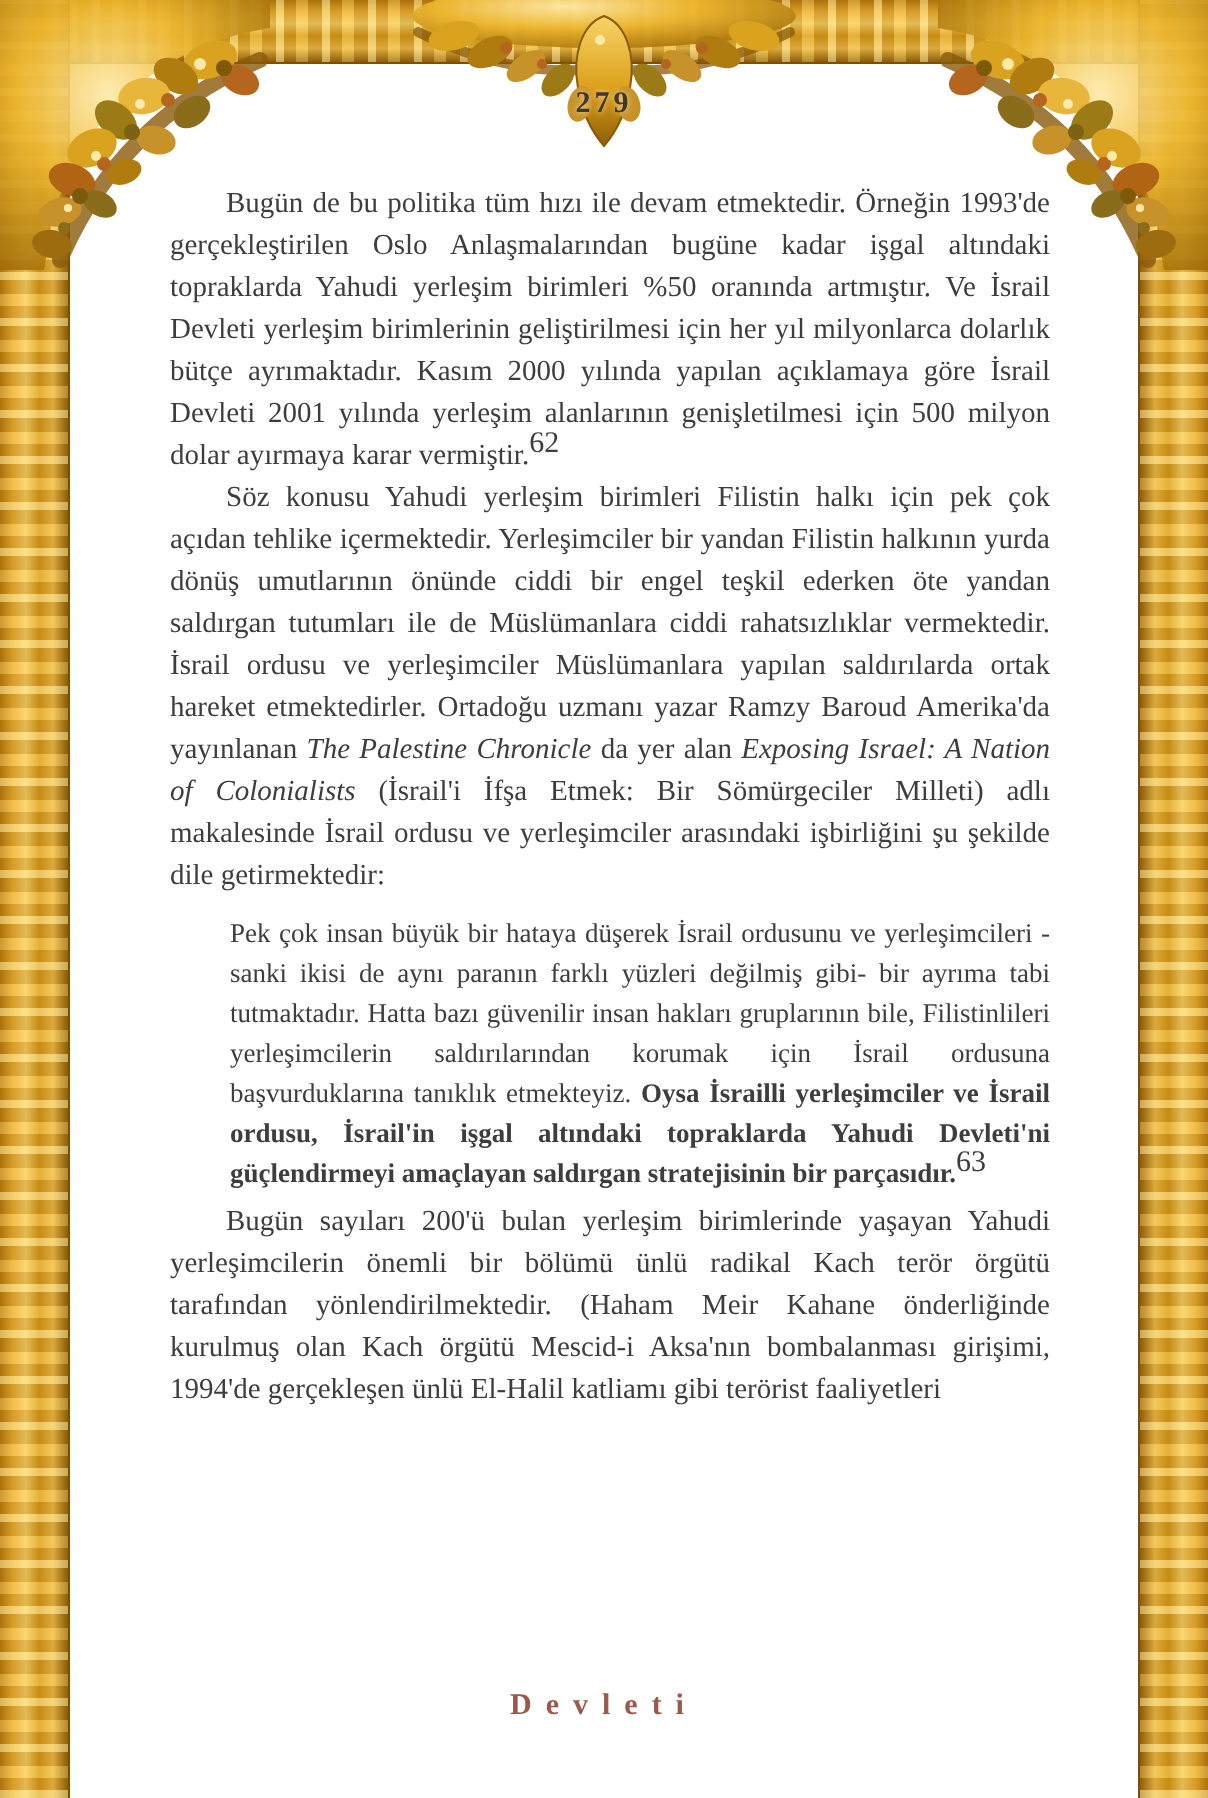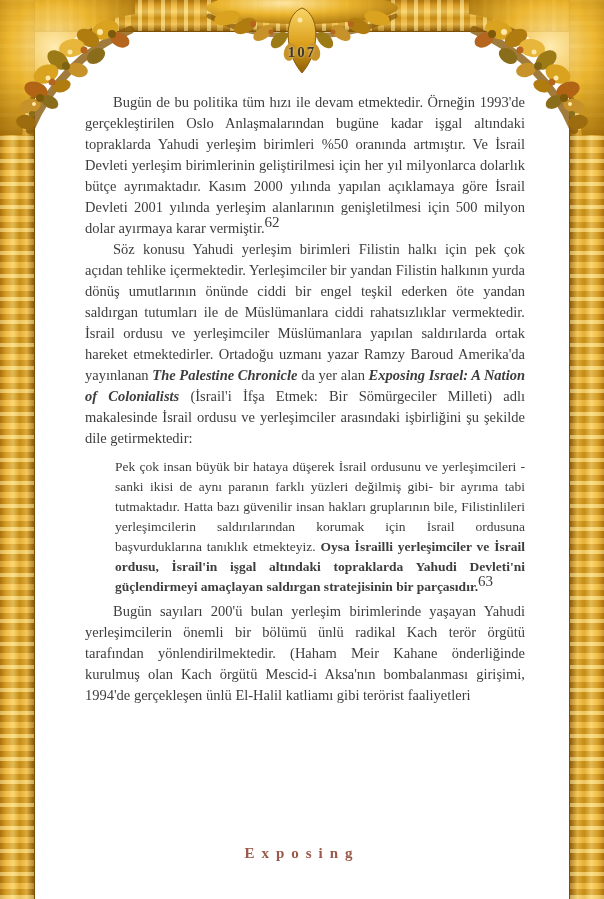--- a/index.html
+++ b/index.html
@@ -52,21 +52,21 @@
     max-height: 742px; overflow: hidden;
     color: #3d3d3d; font-size: 14.5px; line-height: 21px;
     text-align: justify;
   }
   .content p { margin: 0; }
   .content p.indent { text-indent: 28px; }
   .content p.quote {
     margin: 8px 0 4px 30px;
     font-size: 13.5px; line-height: 20px;
   }
-  .content .italic { font-style: italic; font-weight: bold; }
+  .content .italic { font-style: italic; }
   .content .bold { font-weight: bold; }
   .content sup { font-size: 15px; line-height: 0; vertical-align: super; }
   
   .footer {
     position: absolute; top: 845px; left: 0; width: 604px;
     text-align: center;
     font-size: 15px; font-weight: bold; letter-spacing: 7px;
     color: #9b5a49;
   }
 </style>
@@ -164,24 +164,24 @@
     <circle cx="56" cy="24" r="3" fill="#b5651d"></circle>
     <circle cx="154" cy="24" r="3" fill="#b5651d"></circle>
     <circle cx="74" cy="32" r="2.5" fill="#b5651d"></circle>
     <circle cx="136" cy="32" r="2.5" fill="#b5651d"></circle>
     <path d="M105,8 C116,12 121,27 118,44 C116,57 111,66 105,73 C99,66 94,57 92,44 C89,27 94,12 105,8 Z" fill="url(#goldV)" stroke="#8a5c08" stroke-width="1"></path>
     <ellipse cx="93" cy="52" rx="6" ry="9" transform="rotate(15 93 52)" fill="#c8922a"></ellipse>
     <ellipse cx="117" cy="52" rx="6" ry="9" transform="rotate(-15 117 52)" fill="#c8922a"></ellipse>
     <circle cx="103" cy="20" r="2.5" fill="#ffe9a8"></circle>
   </svg>
 
-  <div class="page-number">107</div>
+  <div class="page-number">279</div>
 
   <div class="content">
       <p class="body indent"><span>Bugün de bu politika tüm hızı ile devam etmektedir. Örneğin 1993'de gerçekleştirilen Oslo Anlaşmalarından bugüne kadar işgal altındaki topraklarda Yahudi yerleşim birimleri %50 oranında artmıştır. Ve İsrail Devleti yerleşim birimlerinin geliştirilmesi için her yıl milyonlarca dolarlık bütçe ayrımaktadır. Kasım 2000 yılında yapılan açıklamaya göre İsrail Devleti 2001 yılında yerleşim alanlarının genişletilmesi için 500 milyon dolar ayırmaya karar vermiştir.</span><sup>62</sup></p>
       <p class="body indent"><span>Söz konusu Yahudi yerleşim birimleri Filistin halkı için pek çok açıdan tehlike içermektedir. Yerleşimciler bir yandan Filistin halkının yurda dönüş umutlarının önünde ciddi bir engel teşkil ederken öte yandan saldırgan tutumları ile de Müslümanlara ciddi rahatsızlıklar vermektedir. İsrail ordusu ve yerleşimciler Müslümanlara yapılan saldırılarda ortak hareket etmektedirler. Ortadoğu uzmanı yazar Ramzy Baroud Amerika'da yayınlanan </span><span class="italic">The Palestine Chronicle</span><span> da yer alan </span><span class="italic">Exposing Israel: A Nation of Colonialists</span><span> (İsrail'i İfşa Etmek: Bir Sömürgeciler Milleti) adlı makalesinde İsrail ordusu ve yerleşimciler arasındaki işbirliğini şu şekilde dile getirmektedir:</span></p>
       <p class="quote"><span>Pek çok insan büyük bir hataya düşerek İsrail ordusunu ve yerleşimcileri -sanki ikisi de aynı paranın farklı yüzleri değilmiş gibi- bir ayrıma tabi tutmaktadır. Hatta bazı güvenilir insan hakları gruplarının bile, Filistinlileri yerleşimcilerin saldırılarından korumak için İsrail ordusuna başvurduklarına tanıklık etmekteyiz. </span><span class="bold">Oysa İsrailli yerleşimciler ve İsrail ordusu, İsrail'in işgal altındaki topraklarda Yahudi Devleti'ni güçlendirmeyi amaçlayan saldırgan stratejisinin bir parçasıdır.</span><sup>63</sup></p>
       <p class="body indent"><span>Bugün sayıları 200'ü bulan yerleşim birimlerinde yaşayan Yahudi yerleşimcilerin önemli bir bölümü ünlü radikal Kach terör örgütü tarafından yönlendirilmektedir. (Haham Meir Kahane önderliğinde kurulmuş olan Kach örgütü Mescid-i Aksa'nın bombalanması girişimi, 1994'de gerçekleşen ünlü El-Halil katliamı gibi terörist faaliyetleri</span></p>
     </div>
 
-  <div class="footer">Exposing</div>
+  <div class="footer">Devleti</div>
 
 </div>
 
 </body></html>

